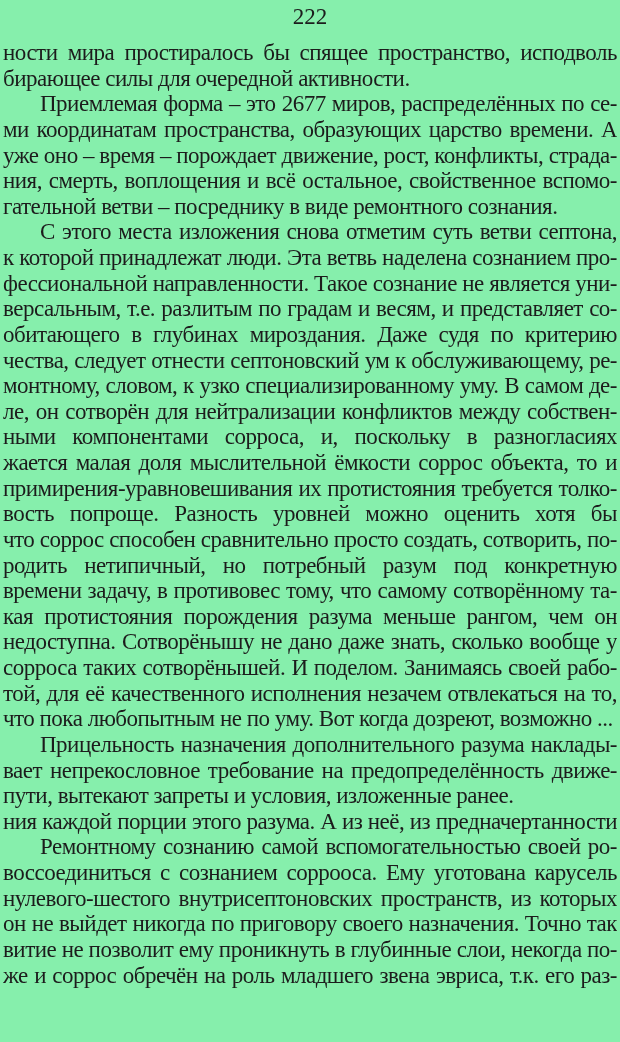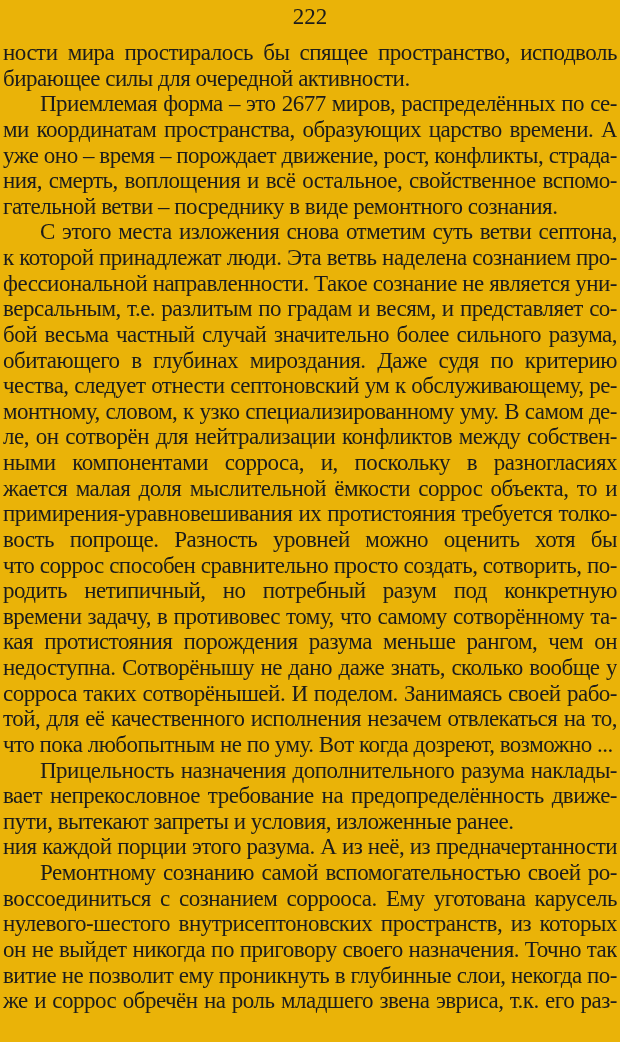--- a/index.html
+++ b/index.html
@@ -44,35 +44,34 @@
     text-indent: 37px;
   }
   .line.parend {
     text-align: center;
     text-align-last: left;
   }
 </style>
 </head>
 <body>
 
-<div class="page" style="background: #eab308; color: rgb(28, 28, 28);">
+<div class="page" style="background: #86efac; color: rgb(28, 28, 28);">
   <div class="pageno">222</div>
   <div class="textblock">
       <div class="line">ности мира простиралось бы спящее пространство, исподволь со-</div>
       <div class="line parend">бирающее силы для очередной активности.</div>
       <div class="line indent">Приемлемая форма – это 2677 миров, распределённых по се-</div>
       <div class="line">ми координатам пространства, образующих царство времени. А</div>
       <div class="line">уже оно – время – порождает движение, рост, конфликты, страда-</div>
       <div class="line">ния, смерть, воплощения и всё остальное, свойственное вспомо-</div>
       <div class="line parend">гательной ветви – посреднику в виде ремонтного сознания.</div>
       <div class="line indent">С этого места изложения снова отметим суть ветви септона,</div>
       <div class="line">к которой принадлежат люди. Эта ветвь наделена сознанием про-</div>
       <div class="line">фессиональной направленности. Такое сознание не является уни-</div>
       <div class="line">версальным, т.е. разлитым по градам и весям, и представляет со-</div>
-      <div class="line">бой весьма частный случай значительно более сильного разума,</div>
       <div class="line">обитающего в глубинах мироздания. Даже судя по критерию твор-</div>
       <div class="line">чества, следует отнести септоновский ум к обслуживающему, ре-</div>
       <div class="line">монтному, словом, к узко специализированному уму. В самом де-</div>
       <div class="line">ле, он сотворён для нейтрализации конфликтов между собствен-</div>
       <div class="line">ными компонентами сорроса, и, поскольку в разногласиях отобра-</div>
       <div class="line">жается малая доля мыслительной ёмкости соррос объекта, то и для</div>
       <div class="line">примирения-уравновешивания их протистояния требуется толко-</div>
       <div class="line">вость попроще. Разность уровней можно оценить хотя бы потому,</div>
       <div class="line">что соррос способен сравнительно просто создать, сотворить, по-</div>
       <div class="line">родить нетипичный, но потребный разум под конкретную сиюми-</div>

